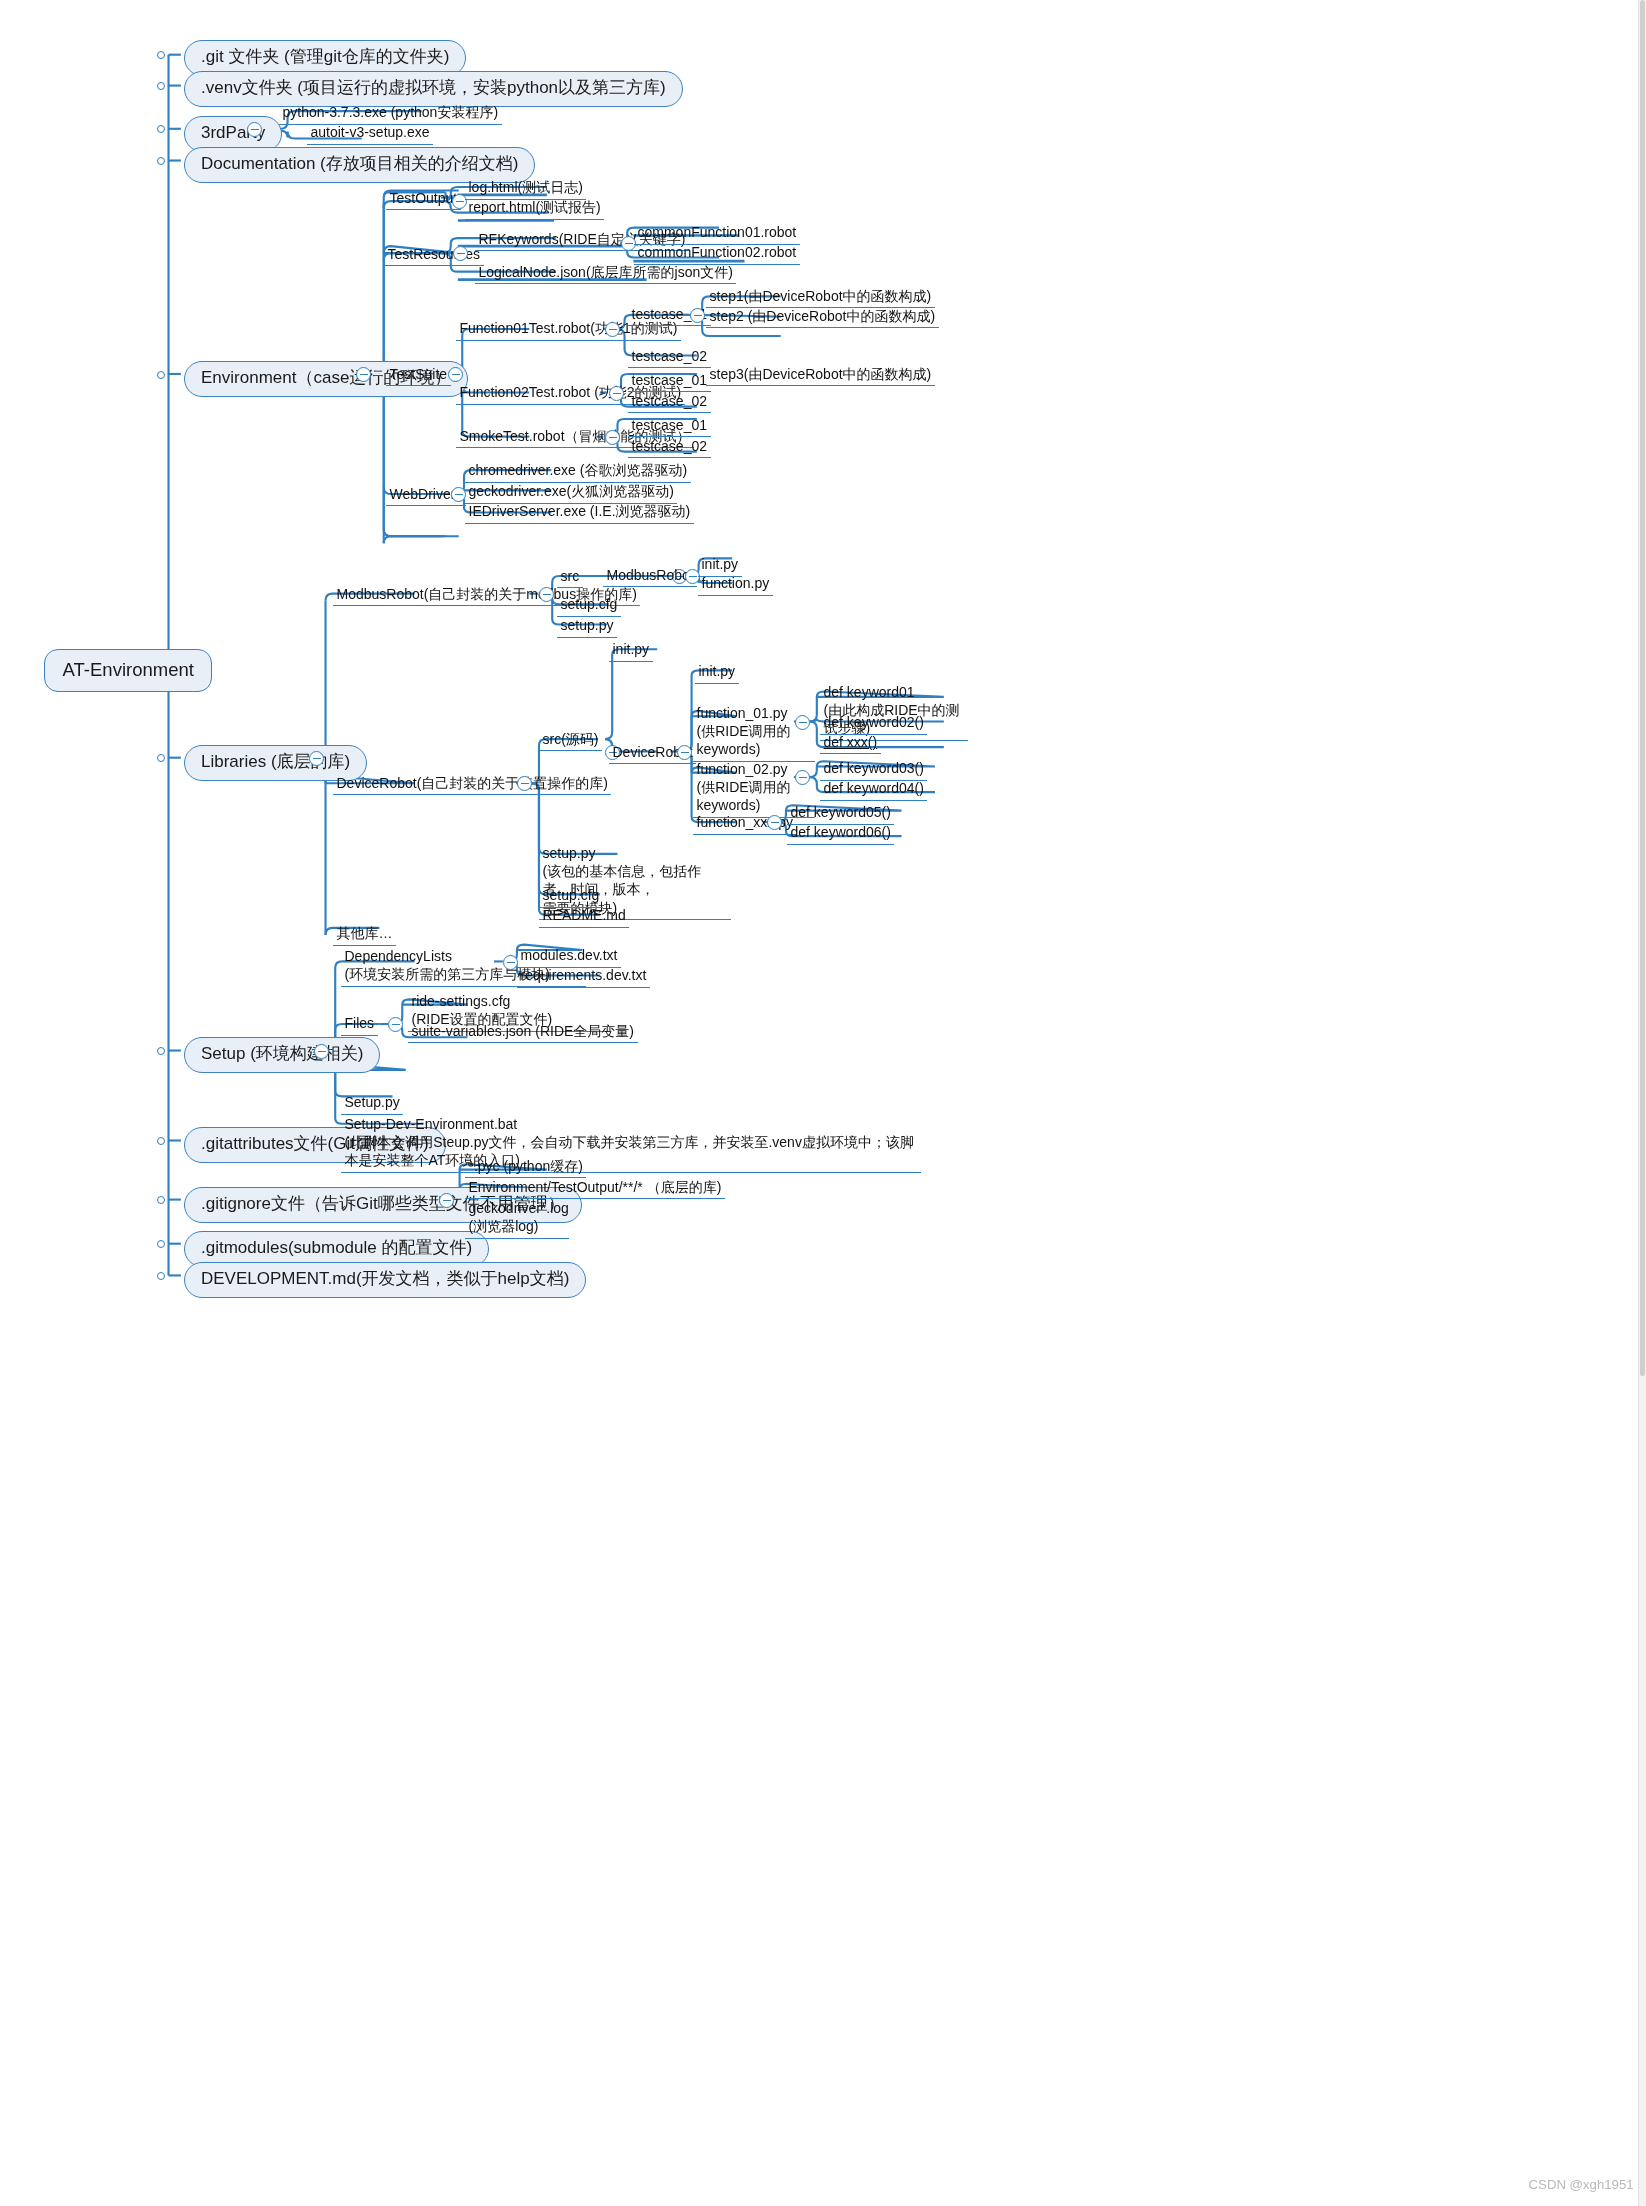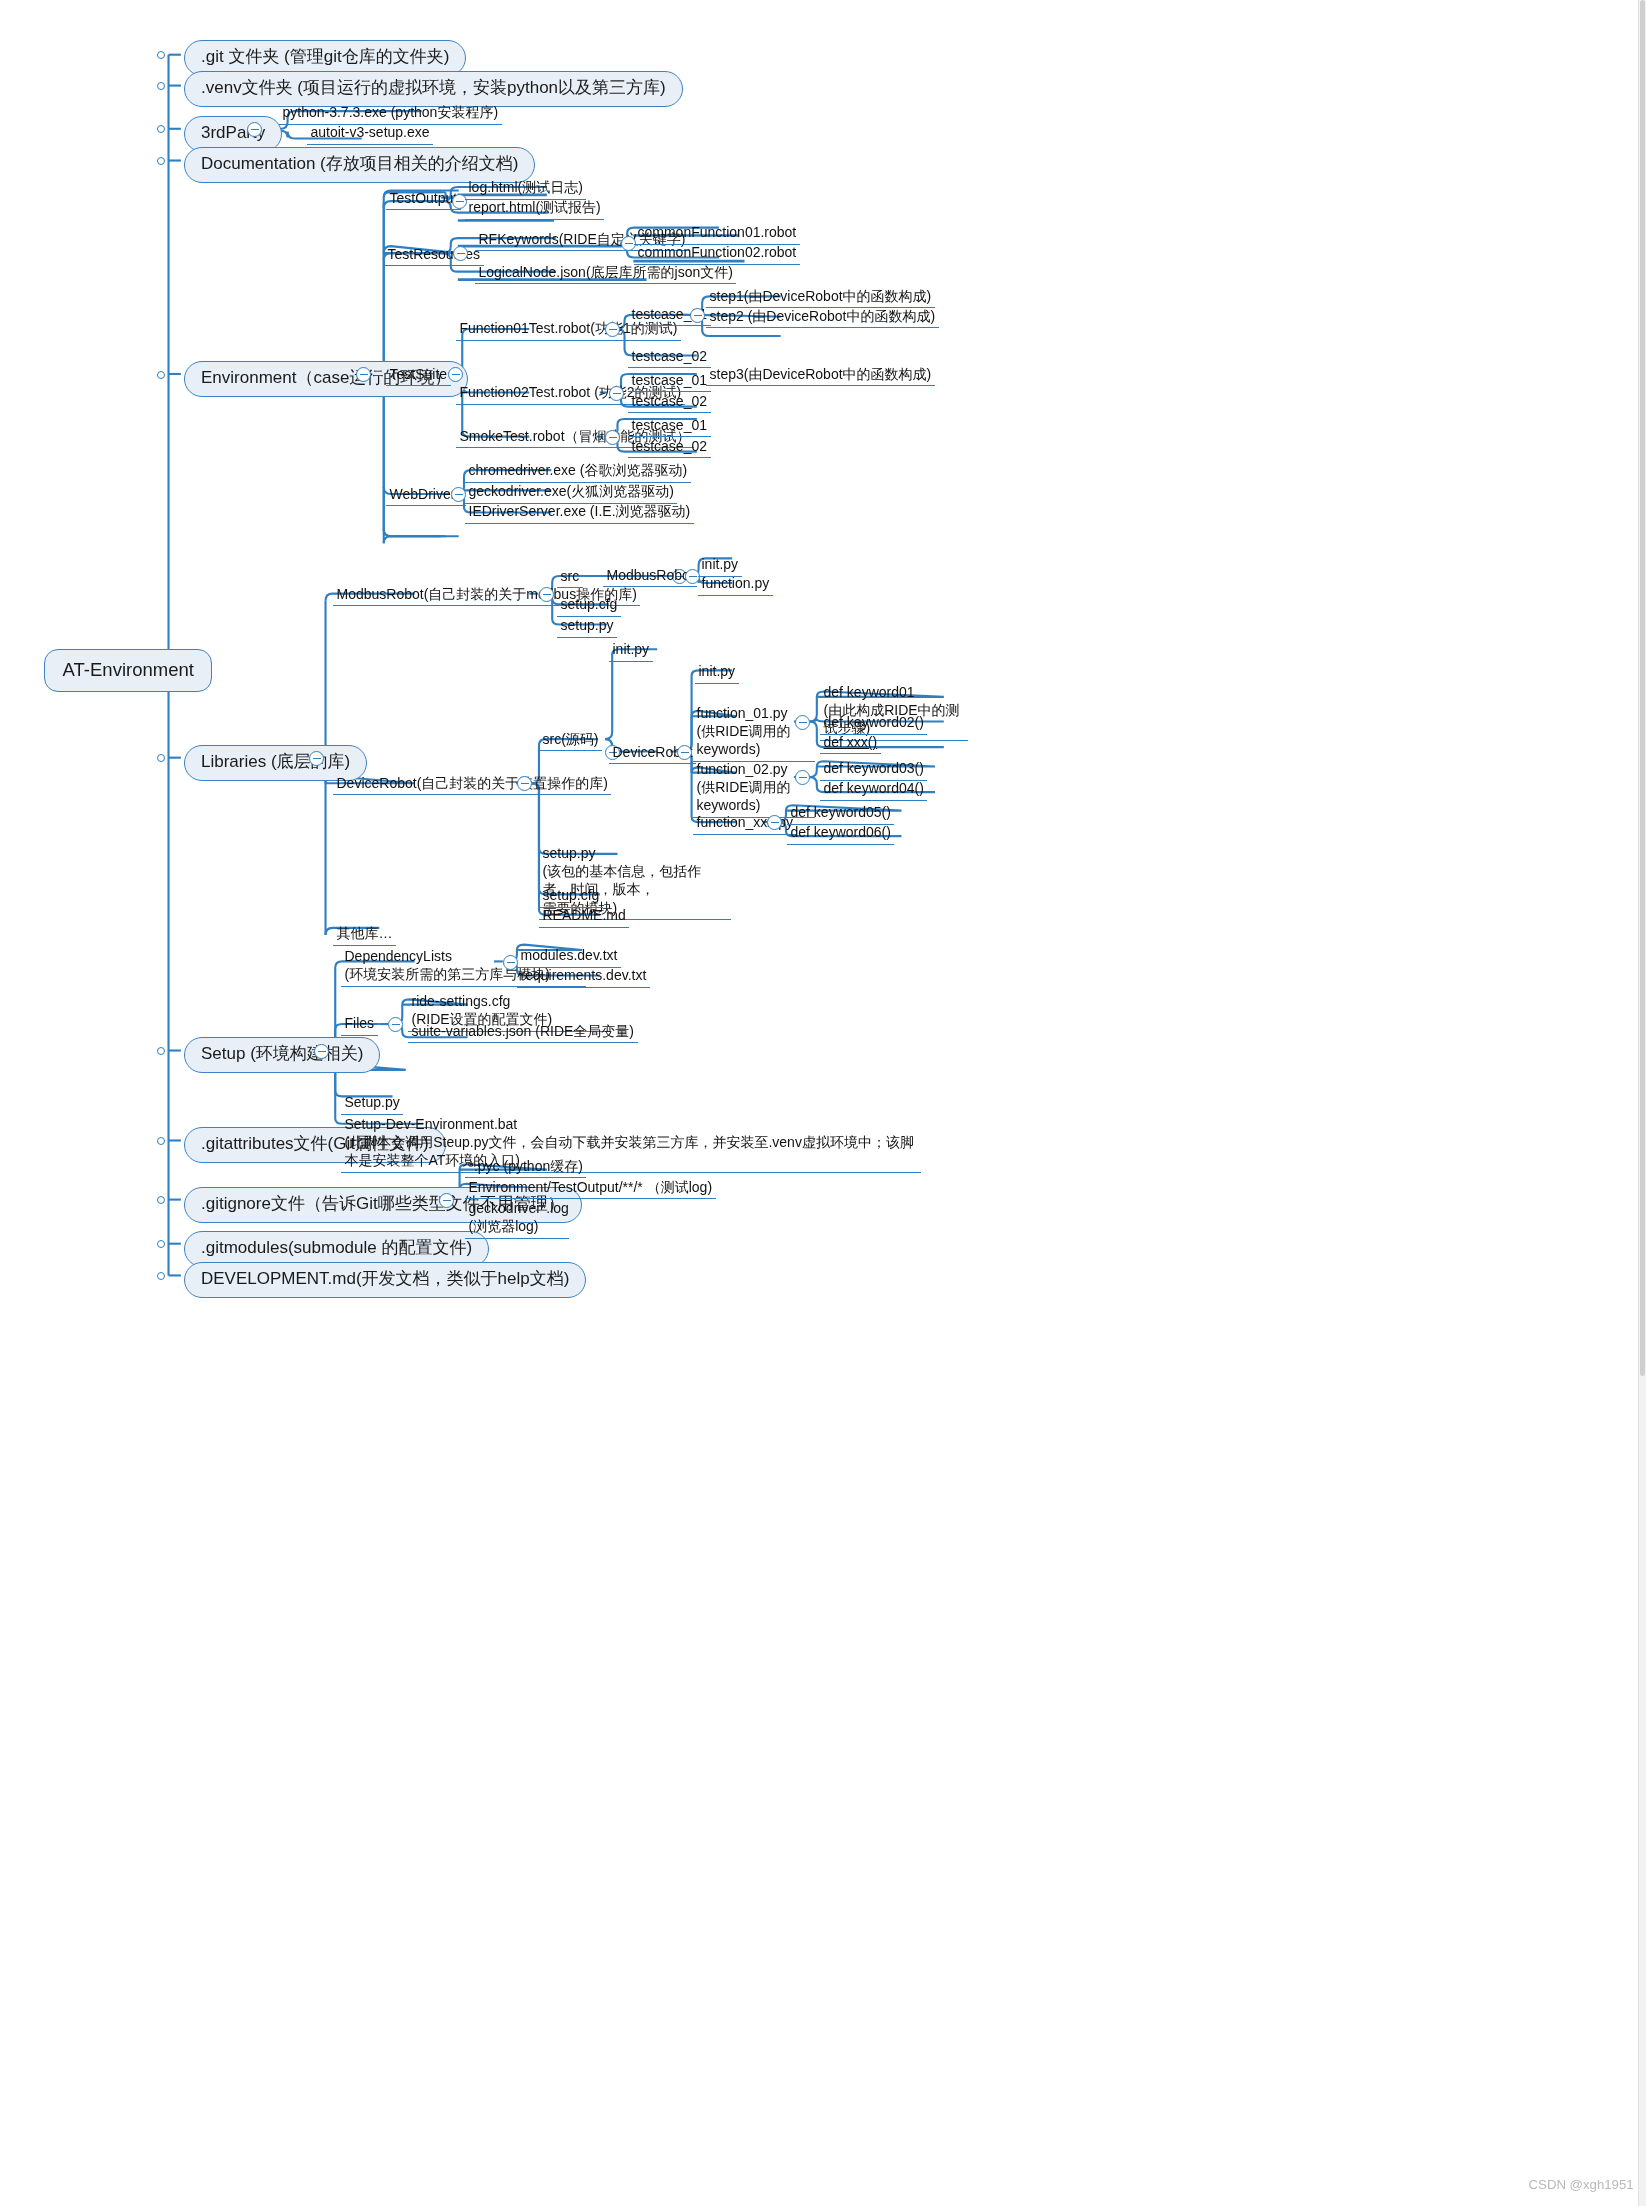--- a/index.html
+++ b/index.html
@@ -375,21 +375,21 @@
 
   <div class="node txt u2" style="left:341px;top:1094px;">Setup.py</div>
 
   <div class="node txt u2 ml" style="left:341px;top:1115px;width:573px;">
     <span>Setup-Dev-Environment.bat</span><br>
     <span class="sp">(此脚本会调用Steup.py文件，会自动下载并安装第三方库，并安装至.venv虚拟环境中；该脚本是安装整个AT环境的入口)</span>
   </div>
 
   <div class="collapse" style="left:439px;top:1193px;"></div>
   <div class="node txt u2 sp" style="left:465px;top:1158px;">*.pyc (python缓存)</div>
-  <div class="node txt u2 sp" style="left:465px;top:1179px;">Environment/TestOutput/**/* （测试log)</div>
+  <div class="node txt u2 sp" style="left:465px;top:1179px;">Environment/TestOutput/**/* （底层的库)</div>
   <div class="node txt u2 ml" style="left:465px;top:1199px;width:97px;">
     <span class="sp">geckodriver*.log</span><br>
     <span>(浏览器log)</span>
   </div>
 
   <div class="rightbar">
     <div class="thumb"></div>
   </div>
 
   <div class="watermark">CSDN @xgh1951</div>

